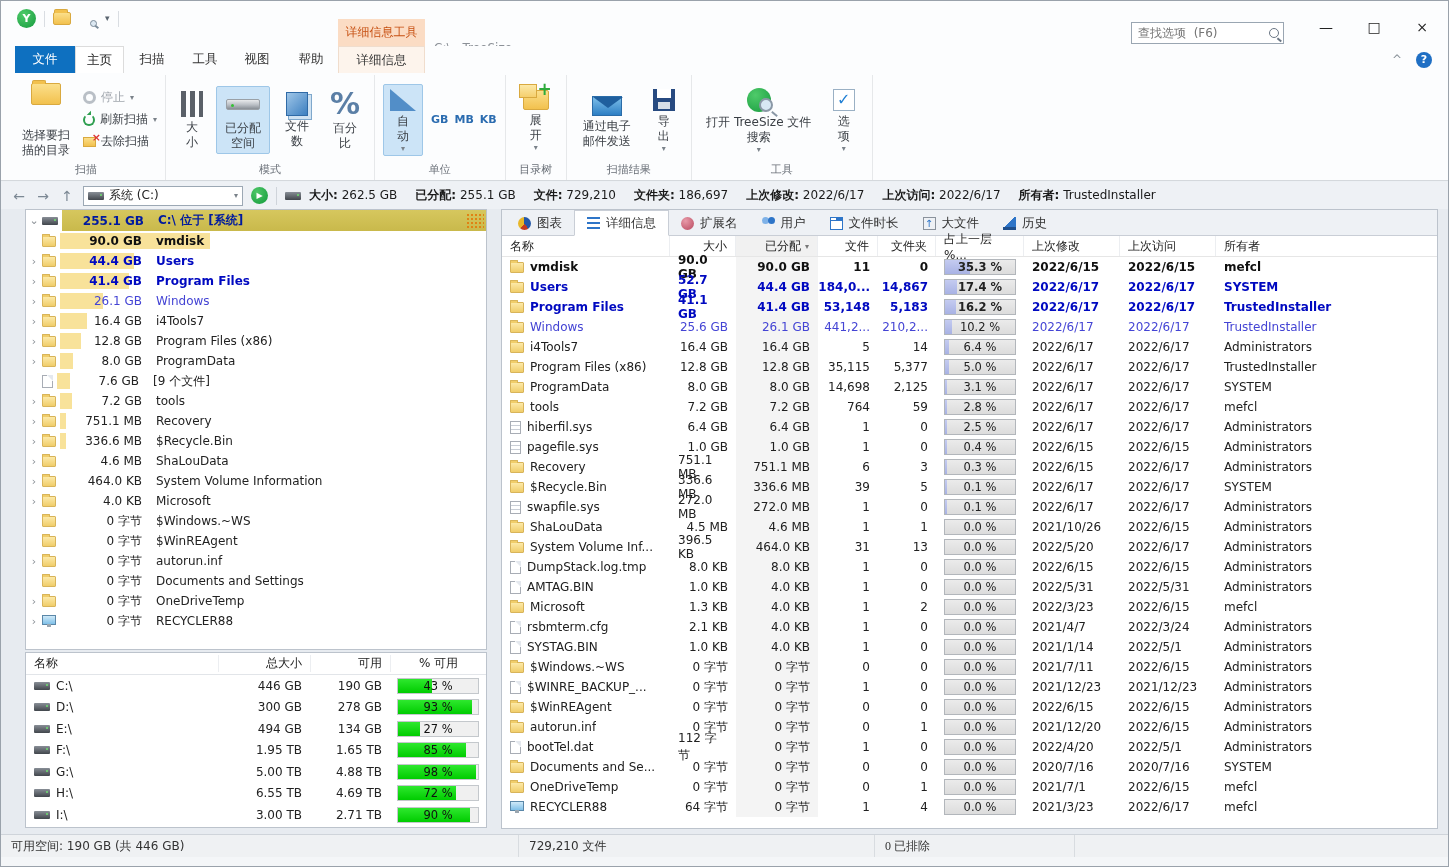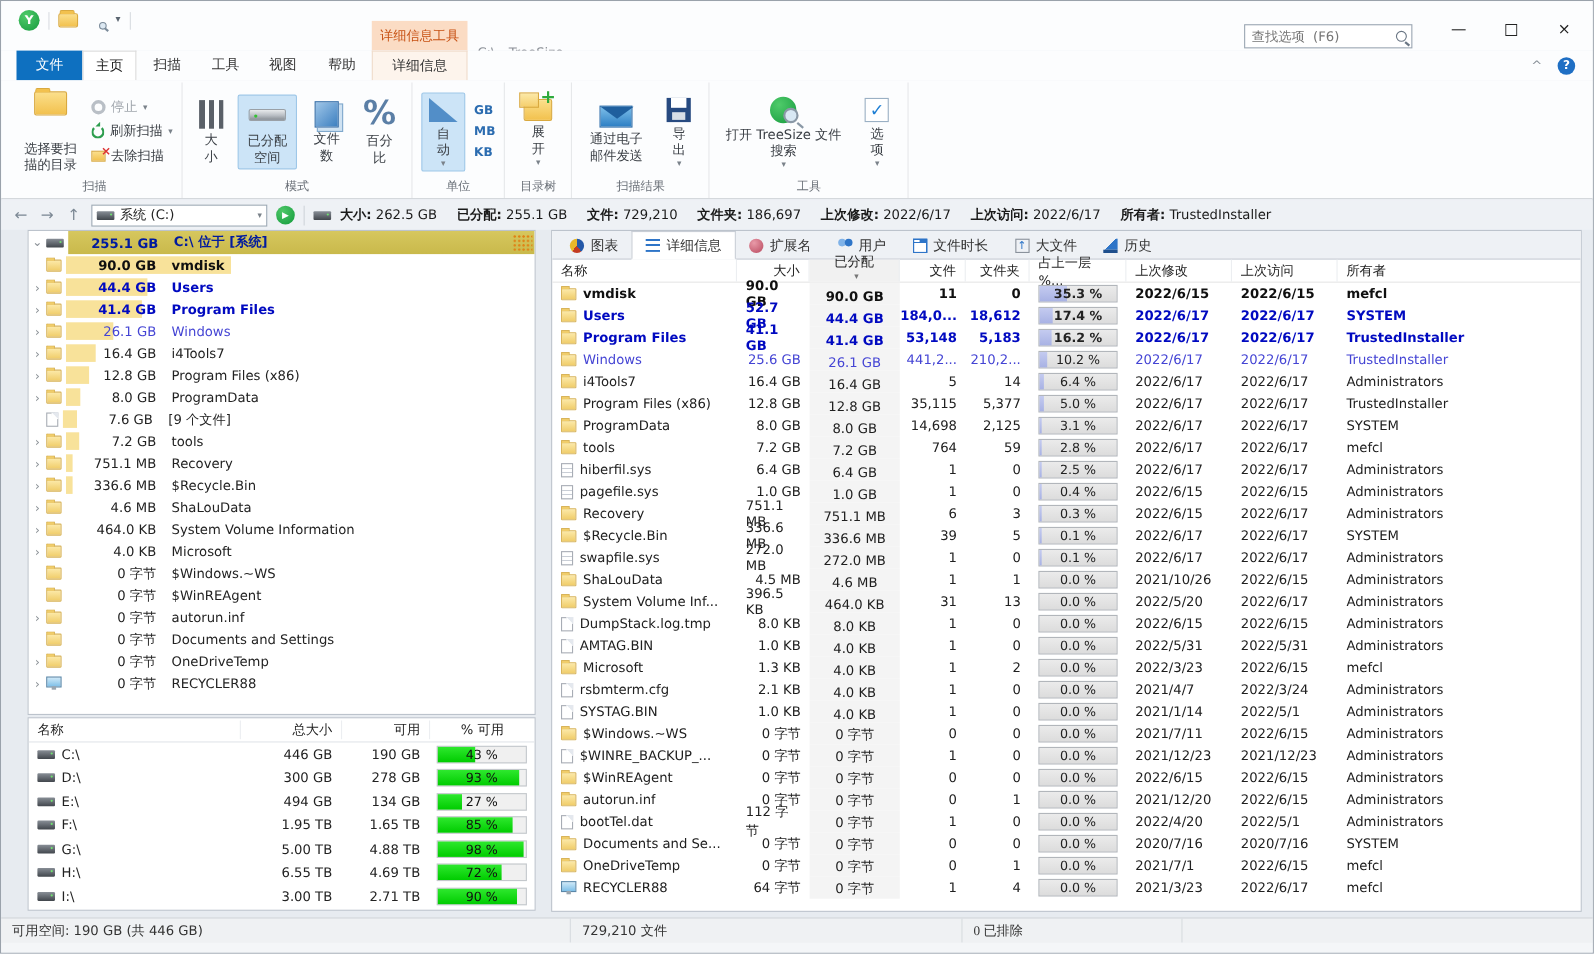--- a/index.html
+++ b/index.html
@@ -41,21 +41,21 @@
   .rgroup{display:flex;flex-direction:column;border-right:1px solid #e6e8ea;padding:2px 8px 0 8px;}
   .rg-body{flex:1;display:flex;align-items:center;gap:6px;}
   .rg-label{height:18px;text-align:center;color:#6a7078;font-size:11px;line-height:16px;}
   .bigbtn{display:flex;flex-direction:column;align-items:center;justify-content:flex-start;padding:4px 4px 2px;border:1px solid transparent;border-radius:2px;}
   .bigbtn .blabel{text-align:center;line-height:15px;color:#3a3f45;margin-top:3px;}
   .bigbtn.on{background:#cce4f7;border-color:#9ec7e8;}
   .smallcol{display:flex;flex-direction:column;justify-content:center;gap:5px;}
   .smallbtn{display:flex;align-items:center;gap:5px;color:#3a3f45;}
   .smallbtn.disabled{color:#a0a6ad;}
   .drop{color:#7a828a;font-size:8px;}
-  .unit-col{display:flex;flex-direction:column;justify-content:flex-end;color:#2b6cb0;font-weight:bold;font-size:11px;gap:6px;padding-left:2px;}
+  .unit-col{display:flex;flex-direction:row;justify-content:flex-end;color:#2b6cb0;font-weight:bold;font-size:11px;gap:6px;padding-left:2px;}
 
   
   .ribic{display:inline-block;}
   .ic-bigfolder{width:30px;height:22px;background:linear-gradient(#fbdf8b,#f2c14e);border:1px solid #d9a93f;border-radius:2px;position:relative;}
   .ic-bigfolder::before{content:"";position:absolute;top:-4px;left:0;width:12px;height:3px;background:#f2c14e;border:1px solid #d9a93f;border-bottom:none;border-radius:2px 2px 0 0;}
   .ic-stop{width:13px;height:13px;border-radius:50%;border:3px solid #b9bfc6;}
   .ic-refresh{width:12px;height:12px;border-radius:50%;border:2px solid #2e9e4f;border-top-color:transparent;position:relative;}
   .ic-refresh::after{content:"";position:absolute;top:-4px;right:-1px;border:3px solid transparent;border-left-color:#2e9e4f;transform:rotate(45deg);}
   .ic-removescan{width:13px;height:10px;background:linear-gradient(#fbdf8b,#f2c14e);border:1px solid #d9a93f;position:relative;}
   .ic-removescan::after{content:"×";position:absolute;right:-6px;top:-7px;color:#d33;font-weight:bold;font-size:11px;}
@@ -154,21 +154,21 @@
   .users-ic::before{left:0;background:#7fb2e8;}
   .users-ic::after{right:0;}
   .cal-ic{background:#2e75c8;box-shadow:inset 0 -8px 0 #fff,inset 0 -9px 0 #2e75c8,inset -4px -9px 0 #2e75c8,inset 5px -9px 0 #fff;border:1px solid #2e75c8;}
   .up-ic{border:1px solid #8a929c;color:#2e75c8;font-size:10px;text-align:center;line-height:11px;}
   .hist-ic{background:linear-gradient(135deg,transparent 48%,#2e75c8 48%);border-bottom:3px solid #1f4f8c;}
 
   
   #dheader{display:flex;height:21px;align-items:center;border-bottom:1px solid #e6e6e6;color:#222;}
   .hc{height:100%;display:flex;align-items:center;border-right:1px solid #eceef1;padding:0 8px;}
   .hc.r{justify-content:flex-end;}
-  .c0{width:168px;}.c1{width:66px;}.c2{width:82px;flex-direction:column;}.c3{width:60px;}.c4{width:58px;}.c5{width:88px;}.c6{width:96px;}.c7{width:96px;}.c8{width:132px;border-right:none;}
+  .c0{width:168px;}.c1{width:66px;}.c2{width:82px;}.c3{width:60px;}.c4{width:58px;}.c5{width:88px;}.c6{width:96px;}.c7{width:96px;}.c8{width:132px;border-right:none;}
   .hc.c2{background:#f1f1f1;}
   .sortmark{margin-left:4px;color:#777;font-size:8px;}
   .xrow{display:flex;height:20px;align-items:center;color:#202020;}
   .xc{height:100%;display:flex;align-items:center;padding:0 8px;}
   .xc.r{justify-content:flex-end;}
   .xc.c2{background:#f4f4f4;}
   .xname{margin-left:6px;overflow:hidden;text-overflow:ellipsis;white-space:nowrap;}
   .xrow.bb{font-weight:bold;color:#101010;}
   .xrow.bu{font-weight:bold;color:#0009c0;}
   .xrow.lb{color:#4444d4;}
@@ -733,21 +733,21 @@
             <span class="xc c8">mefcl</span>
           </div>
           <div class="xrow bu">
             <span class="xc c0">
               <span class="ic ic-folder"></span>
               <span class="xname">Users</span>
             </span>
             <span class="xc c1 r">52.7 GB</span>
             <span class="xc c2 r">44.4 GB</span>
             <span class="xc c3 r">184,0...</span>
-            <span class="xc c4 r">18,612</span>
+            <span class="xc c4 r">14,867</span>
             <span class="xc c5">
               <span class="xpct" style="display: block;">
                 <span class="xfill" style="width: max(17.4%, 2px);"></span>
                 <span class="xpct-t">17.4 %</span>
               </span>
             </span>
             <span class="xc c6">2022/6/17</span>
             <span class="xc c7">2022/6/17</span>
             <span class="xc c8">SYSTEM</span>
           </div>

